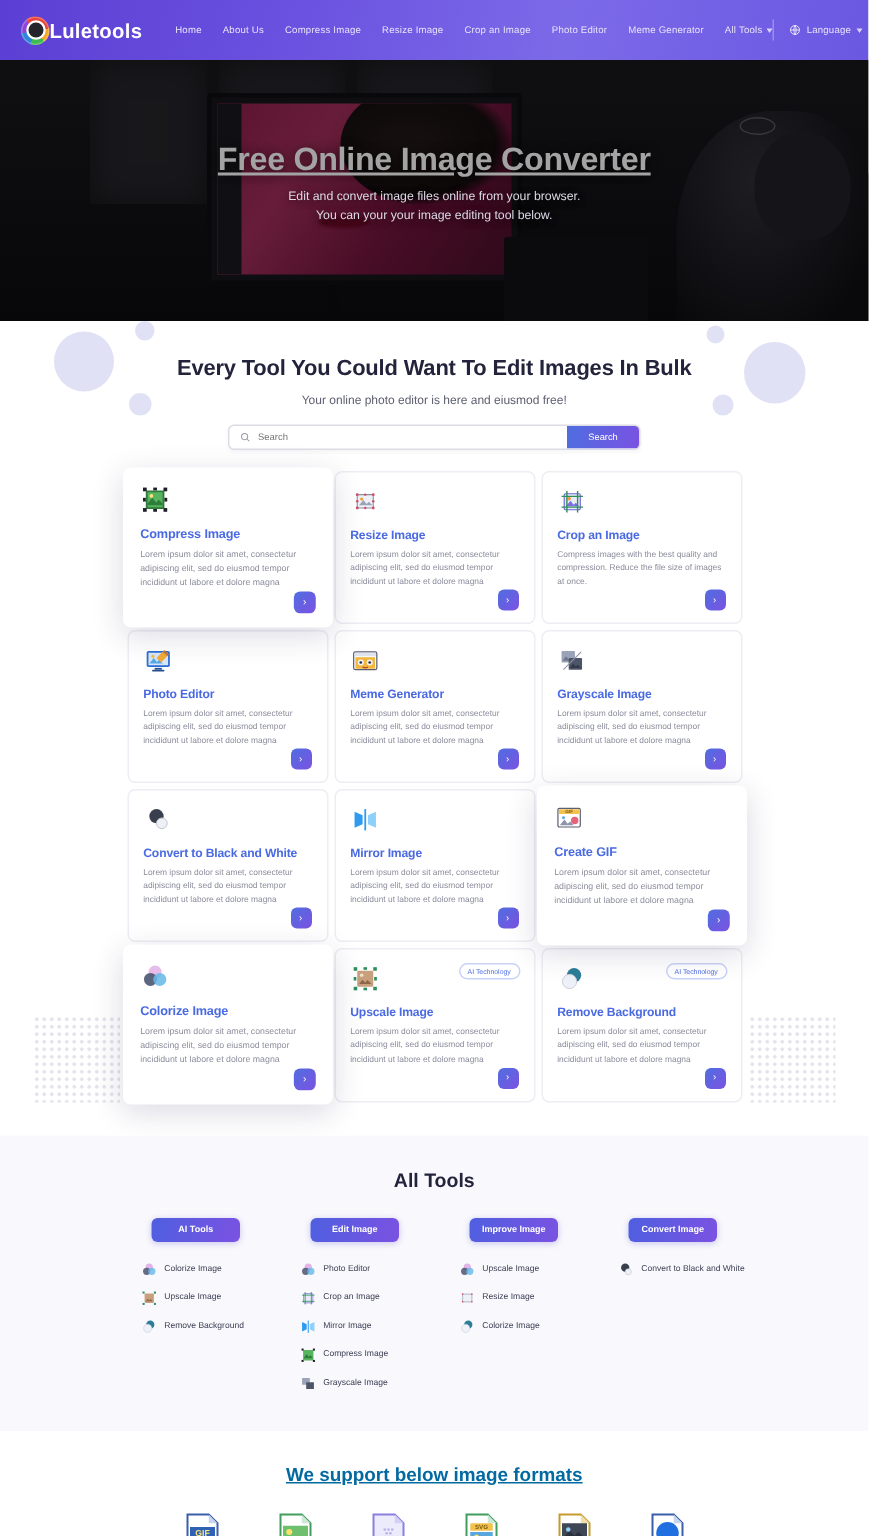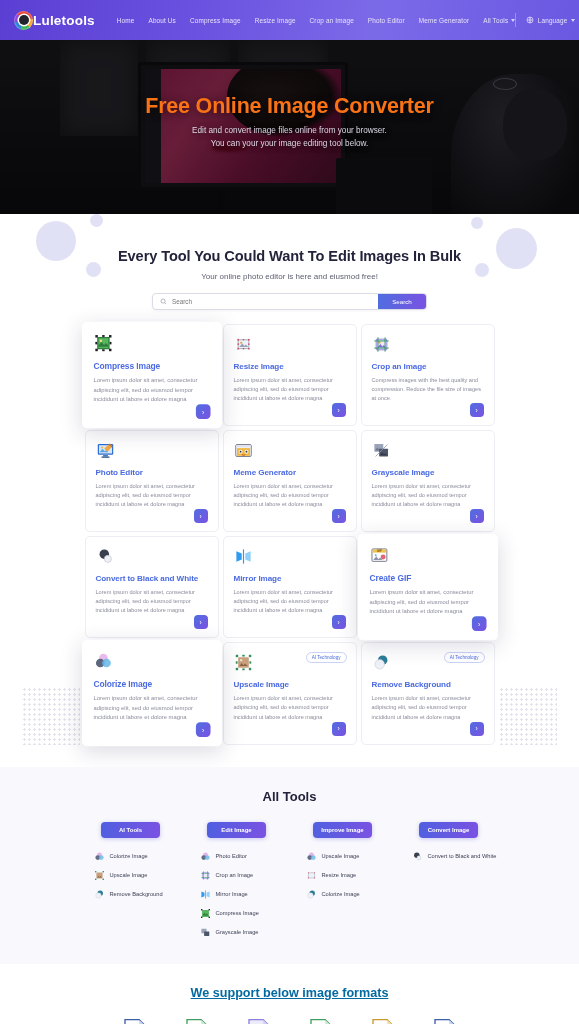--- a/index.html
+++ b/index.html
@@ -110,30 +110,31 @@
     position: absolute; right: 62px; top: 38px; width: 24px; height: 12px;
     border: 1.4px solid #6d6d79; border-radius: 50%;
   }
   .laptop {
     position: absolute; left: 336px; bottom: 0; width: 96px; height: 56px;
     background: #121215; border-radius: 2px;
   }
   .hero-veil { position: absolute; inset: 0; background: rgba(5,5,8,.52); }
   .hero-content { position: relative; z-index: 3; text-align: center; padding-bottom: 10px; }
   .hero-title {
-    color: #f97316; font-size: 21.5px; font-weight: 700; letter-spacing: -.2px;
+    color: #a3a3a3; font-size: 21.5px; font-weight: 700; letter-spacing: -.2px;
     text-shadow: 0 1px 8px rgba(0,0,0,.6);
+    text-decoration: underline;
   }
   .hero-sub {
     color: #ddd9e6; font-size: 8.2px; line-height: 1.55; margin-top: 6px;
     text-shadow: 0 1px 6px rgba(0,0,0,.6);
   }
 
   
-  .tools-section { position: relative; background: #fff; padding: 34px 0 22px; overflow: hidden; }
+  .tools-section { position: relative; background: #fff; padding: 24px 0 22px; overflow: hidden; }
   .deco { position: absolute; border-radius: 50%; background: #dcdcf3; opacity: .85; }
   .deco.c1 { left: 36px; top: 7px;  width: 40px; height: 40px; }
   .deco.c2 { left: 90px; top: 0px;  width: 13px; height: 13px; }
   .deco.c3 { left: 86px; top: 48px; width: 15px; height: 15px; }
   .deco.c4 { right: 42px; top: 14px; width: 41px; height: 41px; }
   .deco.c5 { right: 96px; top: 3px;  width: 12px; height: 12px; }
   .deco.c6 { right: 90px; top: 49px; width: 14px; height: 14px; }
   .dotgrid {
     position: absolute; width: 58px; height: 58px;
     background-image: radial-gradient(#d9d9e4 1px, transparent 1.1px);

